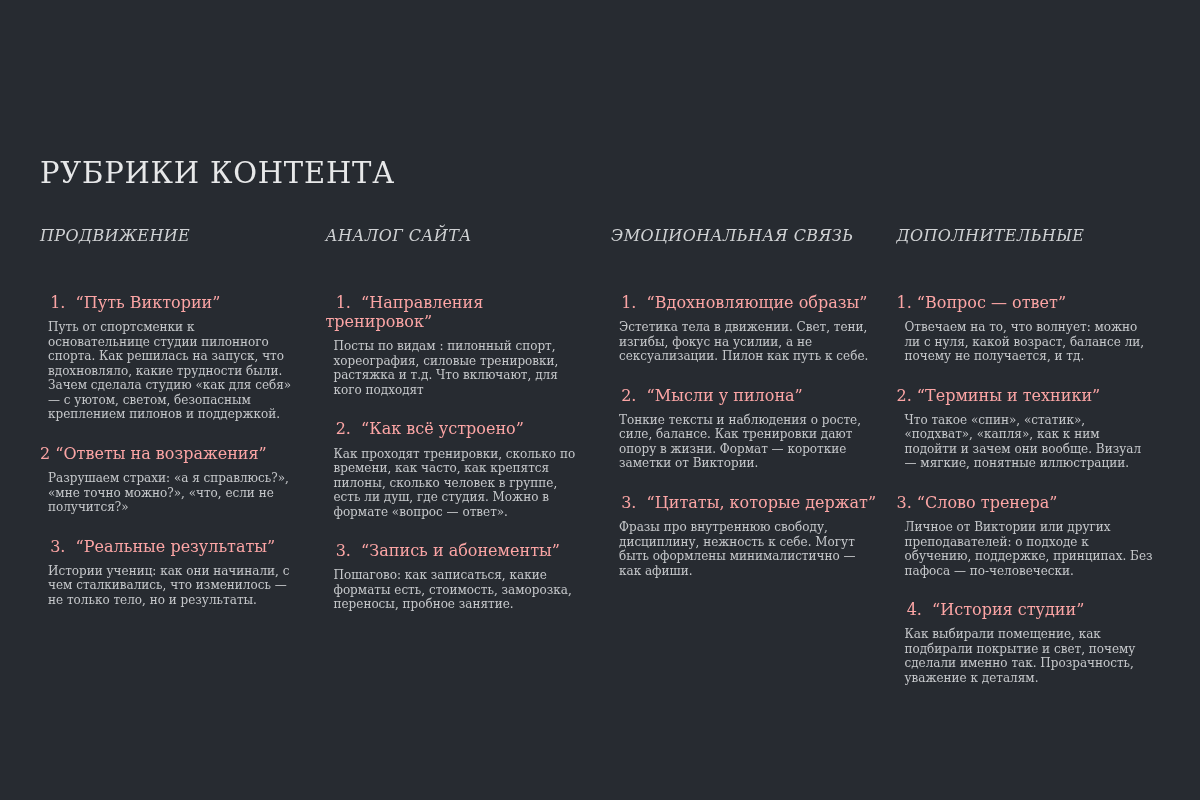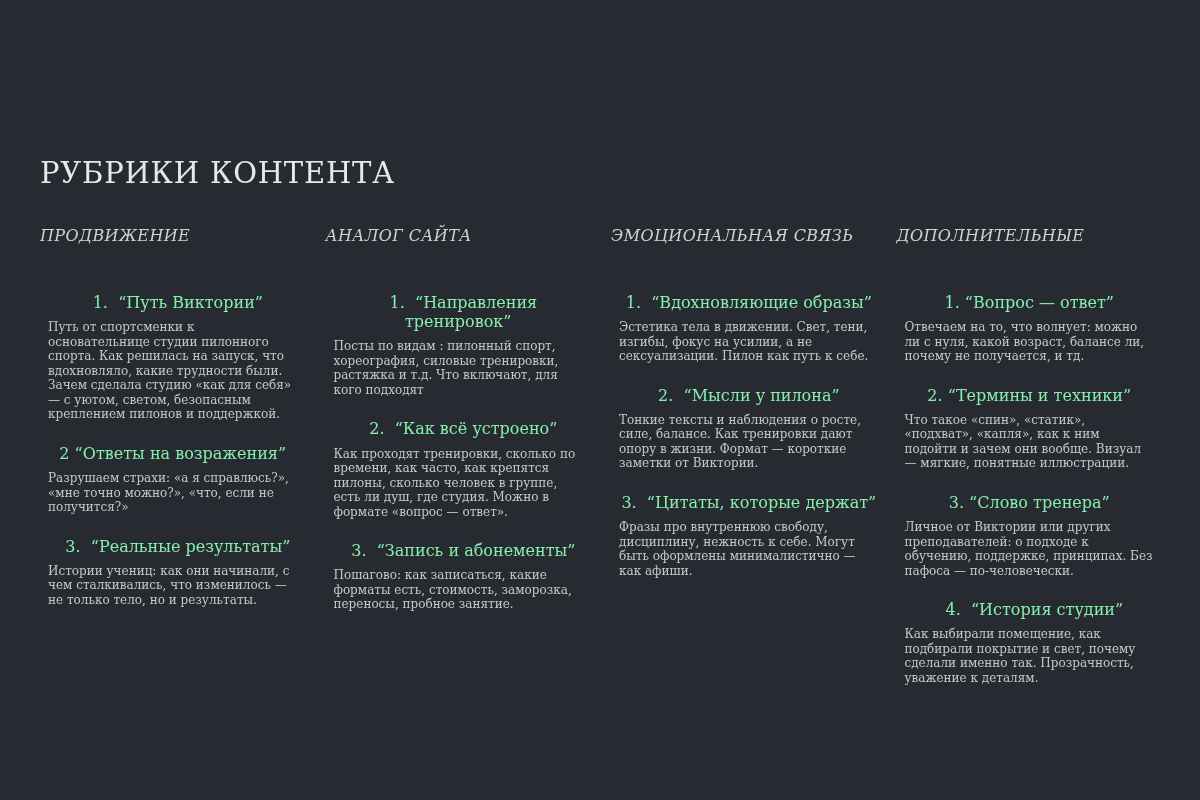--- a/index.html
+++ b/index.html
@@ -36,25 +36,24 @@
     letter-spacing: 0.4px;
     color: #d0d2d4;
     margin: 0 0 48px 0;
     white-space: nowrap;
   }
   .item {
     margin-bottom: 22px;
   }
   .item-title {
     font-size: 16px;
-    color: #86efac;
+    color: #fca5a5;
     white-space: pre-wrap;
     margin: 0 0 3px 0;
     line-height: 1.2;
-    text-align: center;
   }
   .item-body {
     font-size: 12px;
     line-height: 1.21;
     color: #c6c8cb;
     margin: 8px;
   }
 </style>
 </head>
 <body>

